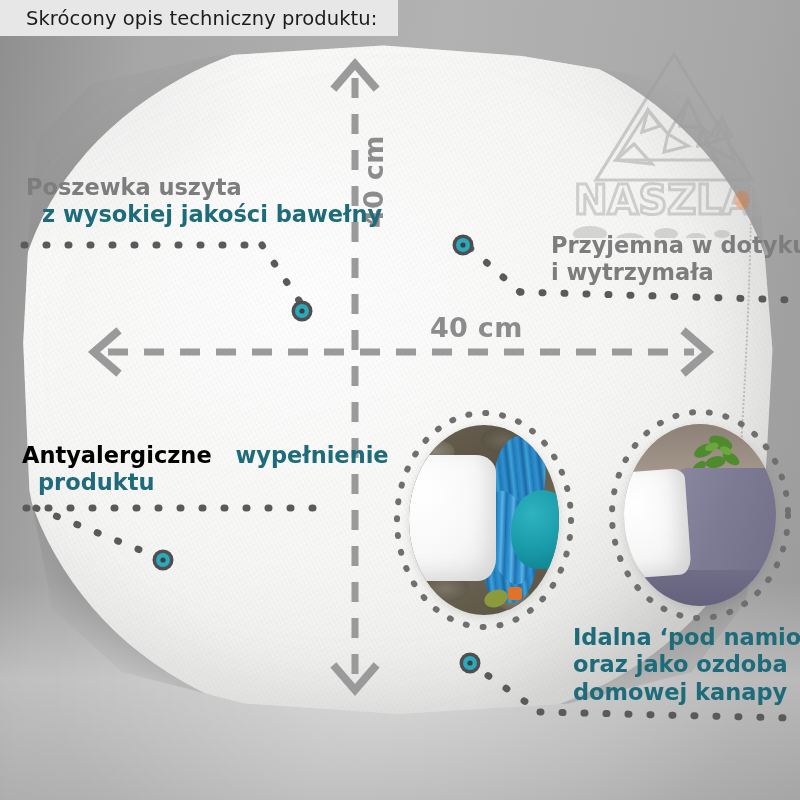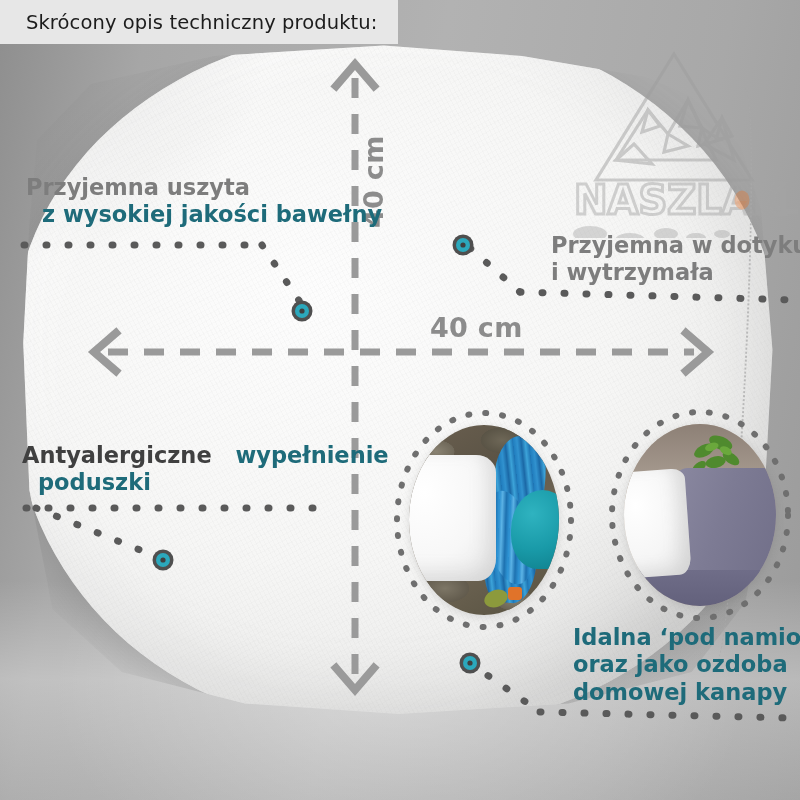--- a/index.html
+++ b/index.html
@@ -90,21 +90,21 @@
     right: 0; bottom: 0;
     width: 320px; height: 300px;
     background: radial-gradient(ellipse at 100% 100%, rgba(120,120,120,0.22), rgba(0,0,0,0) 70%);
   }
 
   
   .header-banner {
     position: absolute;
     left: 0; top: 0;
     width: 398px;
-    height: 44px;
+    height: 36px;
     background: #e7e7e7;
     display: flex;
     align-items: center;
     z-index: 40;
   }
   .header-banner .title {
     margin-left: 26px;
     font-size: 19.5px;
     color: #1c1c1c;
     letter-spacing: .1px;
@@ -269,21 +269,21 @@
   
   .callout {
     position: absolute;
     z-index: 30;
     line-height: 1.22;
     white-space: nowrap;
   }
   .callout .line { display: block; }
   .c-gray   { color: #7d7d7d; }
   .c-teal   { color: #1e6b7a; margin-left: 16px; }
-  .c-orange { color: #404040; text-align: center; }
+  .c-orange { color: #000000; text-align: center; }
 
   #callout-cotton  { left: 26px;  top: 174px; font-size: 22.5px; font-weight: 700; }
   #callout-touch   { left: 551px; top: 232px; font-size: 22.5px; font-weight: 700; }
   #callout-filling { left: 22px;  top: 442px; font-size: 22.5px; font-weight: 700; }
   #callout-tent    { left: 557px; top: 624px; font-size: 22.5px; font-weight: 700; }
 
   .leader-layer {
     position: absolute;
     inset: 0;
     z-index: 28;
@@ -424,32 +424,32 @@
       </g>
       <g>
         <circle cx="470" cy="663" r="10.5" fill="#4f4f4f"></circle>
         <circle cx="470" cy="663" r="7" fill="#2ba8bc"></circle>
         <circle cx="470" cy="663" r="2.6" fill="#3f3f3f"></circle>
       </g>
     </g>
   </svg>
 
   <div class="callout" id="callout-cotton">
-    <span class="line c-gray">Przyjemna uszyta</span>
+    <span class="line c-gray">Poszewka uszyta</span>
     <span class="line c-teal">z wysokiej jakości bawełny</span>
   </div>
 
   <div class="callout" id="callout-touch">
     <span class="line c-gray">Przyjemna w dotyku</span>
     <span class="line c-gray">i wytrzymała</span>
   </div>
 
   <div class="callout" id="callout-filling">
     <span class="line"><span class="c-orange">Antyalergiczne</span><span class="c-teal"> wypełnienie</span></span>
-    <span class="line c-teal">poduszki</span>
+    <span class="line c-teal">produktu</span>
   </div>
 
   <div class="callout" id="callout-tent">
     <span class="line c-teal">Idalna ‘pod namiot’</span>
     <span class="line c-teal">oraz jako ozdoba</span>
     <span class="line c-teal">domowej kanapy</span>
   </div>
 
   <div class="header-banner">
     <span class="title">Skrócony opis techniczny produktu:</span>

